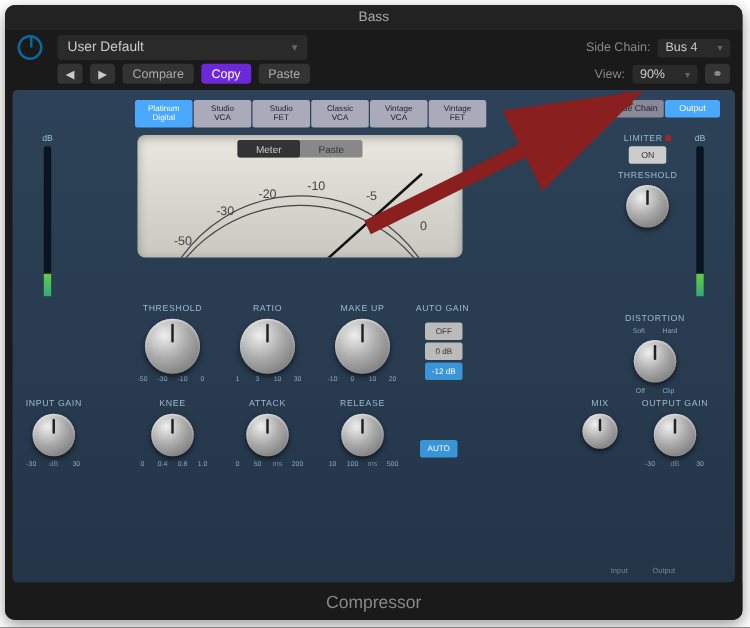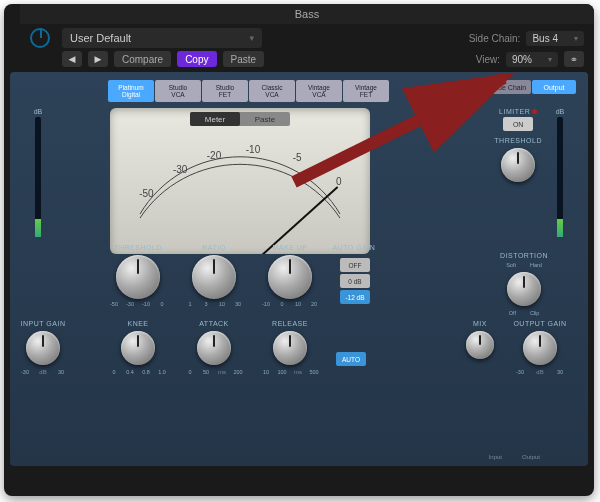--- a/index.html
+++ b/index.html
@@ -1,17 +1,17 @@
 <!DOCTYPE html>
 <html><head>
 <meta charset="utf-8">
 <style>
   * { box-sizing: border-box; margin: 0; padding: 0; font-family: "Helvetica Neue", Arial, sans-serif; }
   body { background: #fff; width: 600px; height: 502px; overflow: hidden; }
-  .window { width: 590px; height: 492px; margin: 4px; background: #1a1a1a; border-radius: 8px; box-shadow: 0 4px 12px rgba(0,0,0,0.4); position: relative; overflow: hidden; padding-left: 16px; }
+  .window { width: 590px; height: 492px; margin: 4px; background: #1a1a1a; border-radius: 8px; box-shadow: 0 4px 12px rgba(0,0,0,0.4); position: relative; overflow: hidden; }
   .titlebar { height: 20px; text-align: center; color: #aaa; font-size: 11px; line-height: 20px; background: #222; }
   .header { height: 48px; background: #1a1a1a; padding: 4px 10px; display: flex; flex-direction: column; gap: 2px; }
   .header-row { display: flex; align-items: center; gap: 6px; height: 20px; }
   .power { width: 20px; height: 20px; border: 2px solid #0a6a9a; border-radius: 50%; position: relative; cursor: pointer; margin-right: 6px; }
   .power::after { content: ""; position: absolute; top: -2px; left: 8px; width: 2px; height: 10px; background: #0a6a9a; }
   .preset { flex: 0 0 200px; height: 20px; background: #2a2a2a; border-radius: 3px; color: #ccc; font-size: 11px; padding: 0 8px; display: flex; align-items: center; justify-content: space-between; cursor: pointer; }
   .preset .chev { color: #666; font-size: 9px; }
   .spacer { flex: 1; }
   .hlabel { color: #888; font-size: 10px; margin-left: 16px; }
   .hselect { background: #2a2a2a; color: #ccc; font-size: 10px; padding: 2px 6px; border-radius: 3px; display: flex; align-items: center; gap: 16px; cursor: pointer; }
@@ -22,21 +22,21 @@
   .linkbtn { width: 20px; height: 16px; background: #333; border-radius: 3px; display:flex;align-items:center;justify-content:center;color:#aaa;font-size:10px;cursor:pointer; }
 
   .plugin { position: absolute; top: 68px; left: 6px; right: 6px; bottom: 30px; background: linear-gradient(180deg,#2d4258,#243548); border-radius: 4px; padding: 8px; }
   .style-tabs { display: flex; gap: 1px; margin-left: 90px; margin-bottom: 6px; }
   .stab { width: 46px; height: 22px; background: #aab; color: #223; font-size: 6.5px; display: flex; flex-direction: column; align-items: center; justify-content: center; border-radius: 2px; cursor: pointer; line-height: 1.1; }
   .stab.active { background: #4aa8ff; color: #fff; }
   .io-tabs { position: absolute; top: 8px; right: 12px; display: flex; gap: 1px; }
   .iotab { width: 44px; height: 14px; background: #889; color: #223; font-size: 7px; display: flex; align-items: center; justify-content: center; border-radius: 2px; cursor: pointer; }
   .iotab.active { background: #4aa8ff; color: #fff; }
 
-  .vu-wrap { position: absolute; top: 36px; left: 100px; width: 260px; height: 146px; background: linear-gradient(180deg,#e8e8e0,#c8c8c0); border-radius: 6px; box-shadow: inset 0 2px 8px rgba(0,0,0,0.3); overflow: hidden; text-align: center; }
+  .vu-wrap { position: absolute; top: 36px; left: 100px; width: 260px; height: 98px; background: linear-gradient(180deg,#e8e8e0,#c8c8c0); border-radius: 6px; box-shadow: inset 0 2px 8px rgba(0,0,0,0.3); overflow: hidden; text-align: center; }
   .vu-tabs { position: absolute; top: 4px; left: 50%; transform: translateX(-50%); display: flex; background: #888; border-radius: 2px; }
   .vutab { width: 50px; height: 14px; font-size: 8px; color: #333; display:flex;align-items:center;justify-content:center;cursor:pointer; }
   .vutab.active { background: #333; color: #ccc; border-radius: 2px; }
   .vu-scale { position: absolute; top: 38px; left: 0; right: 0; font-size: 10px; color: #444; }
   .vu-scale span { position: absolute; transform: translateX(-50%); }
   .needle { position: absolute; bottom: -20px; left: 50%; width: 2px; height: 130px; background: #111; transform-origin: bottom center; transform: rotate(48deg); }
 
   .dbstrip { position: absolute; width: 28px; font-size: 6px; color: #8ab; }
   .dbstrip .lab { text-align:center; font-size:7px; color:#9bc; margin-bottom:2px; }
   .left-db { top: 36px; left: 14px; }
@@ -295,20 +295,21 @@
           <span>30</span>
         </div>
     </div>
 
     <div class="bottom-legend">
       <span>Input</span>
         <span>Output</span>
     </div>
   </div>
 
+  <div class="footer">Compressor</div>
 
   <svg class="arrow" width="240" height="120">
     <defs>
         <marker id="ah" markerWidth="10" markerHeight="10" refX="8" refY="3" orient="auto">
           <path d="M0,0 L0,6 L9,3 z" fill="#8a1f1f"></path>
         </marker>
       </defs>
     <line x1="10" y1="110" x2="220" y2="6" stroke="#8a1f1f" stroke-width="12" marker-end="url(#ah)"></line>
   </svg>
 </div>

